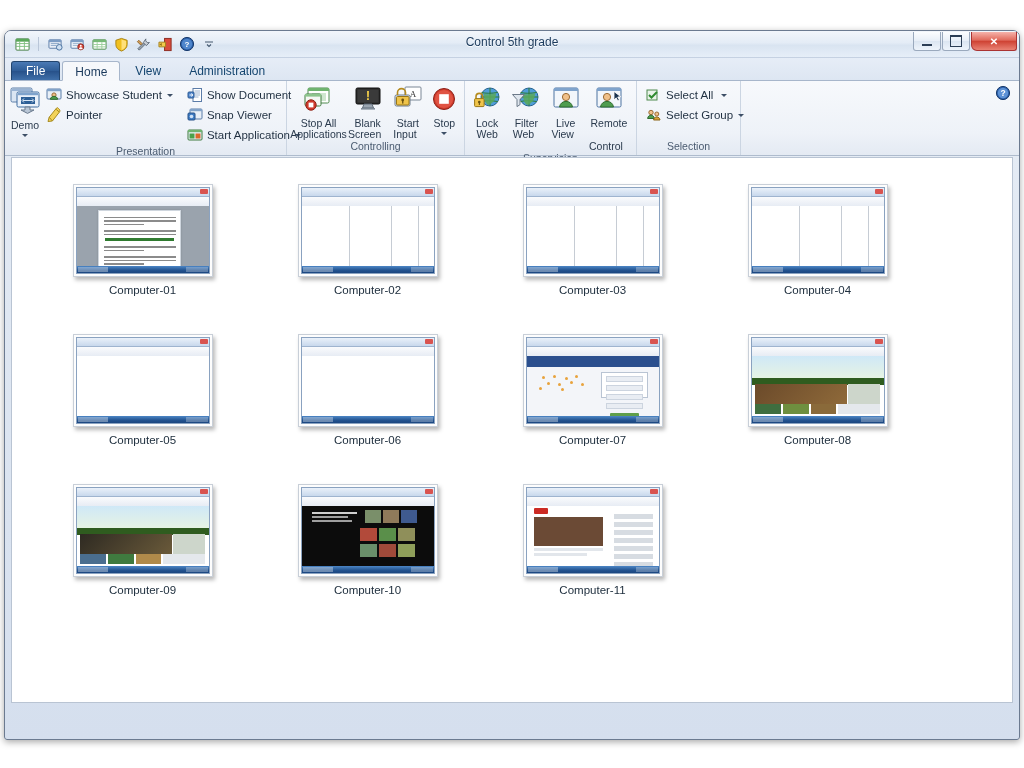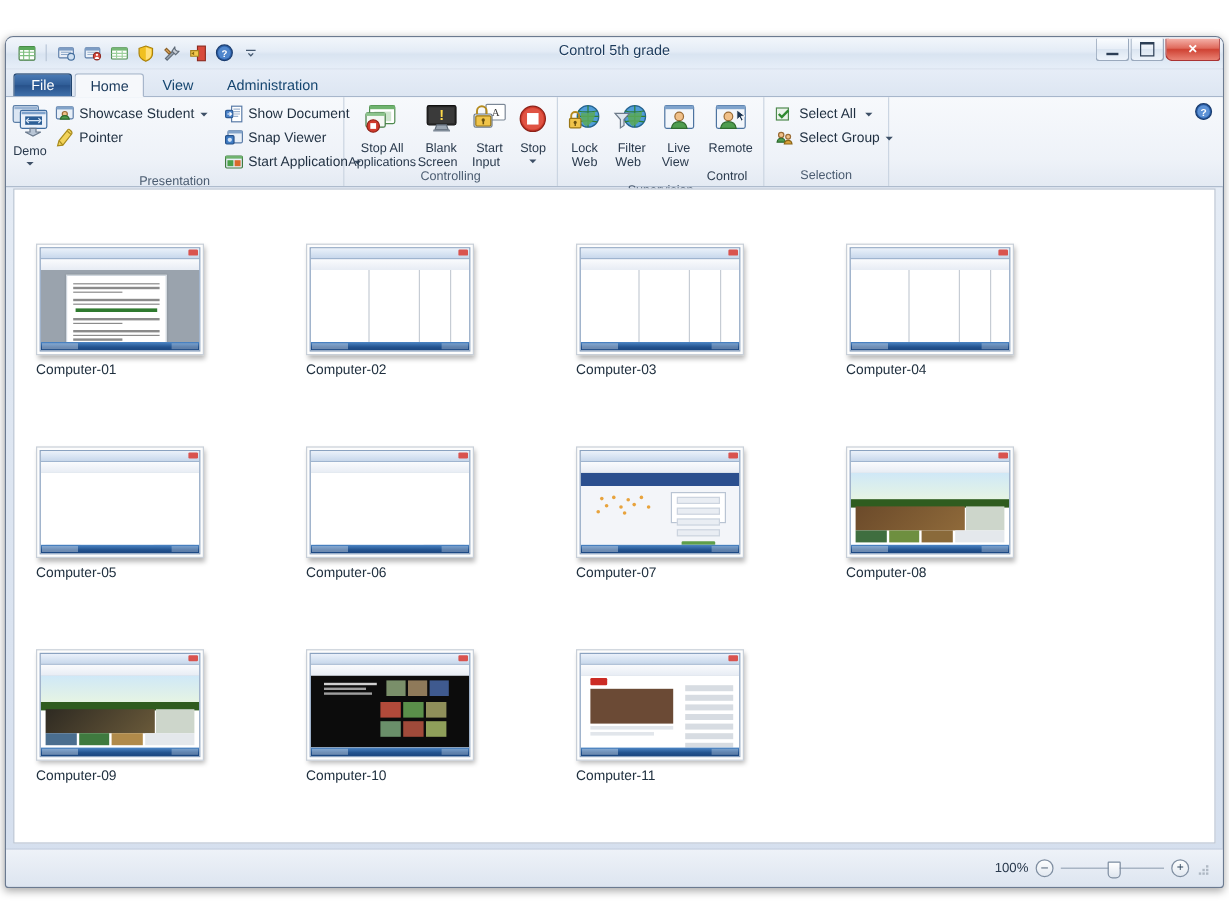--- a/index.html
+++ b/index.html
@@ -228,22 +228,21 @@
     display: flex;
     flex-wrap: wrap;
     padding: 26px 0 0 18px;
     box-sizing: border-box;
   }
   .thumb-cell {
     width: 225px;
     margin-bottom: 38px;
     display: flex;
     flex-direction: column;
-    align-items: flex-start;
-    margin-top: 19px;
+    align-items: center;
   }
   .thumb-frame {
     width: 140px; height: 93px;
     padding: 2px;
     background: #fdfdfd;
     border: 1px solid #c8cfd8;
     box-shadow: 2px 3px 4px rgba(0,0,0,0.28);
     box-sizing: border-box;
   }
   .mini {
@@ -1039,38 +1038,15 @@
               <div class="mini-taskbar"></div>
             </div>
           </div>
           <div class="thumb-label">Computer-11</div>
         </div>
 
 
       </div>
     </div>
 
-    <div id="statusbar">
-      <div id="zoom-ctrl">
-        <span>100%</span>
-        <span class="zbtn">–</span>
-        <span id="zoom-track">
-          <span class="rail"></span>
-          <span id="zoom-thumb"></span>
-        </span>
-        <span class="zbtn">+</span>
-      </div>
-      <span id="grip">
-        <svg width="12" height="12" viewBox="0 0 12 12">
-            <g fill="#7b8794">
-              <rect x="8" y="8" width="2" height="2"></rect>
-              <rect x="5" y="8" width="2" height="2"></rect>
-              <rect x="8" y="5" width="2" height="2"></rect>
-              <rect x="2" y="8" width="2" height="2"></rect>
-              <rect x="5" y="5" width="2" height="2"></rect>
-              <rect x="8" y="2" width="2" height="2"></rect>
-            </g>
-          </svg>
-      </span>
-    </div>
 
   </div>
 </div>
 
 </body></html>

